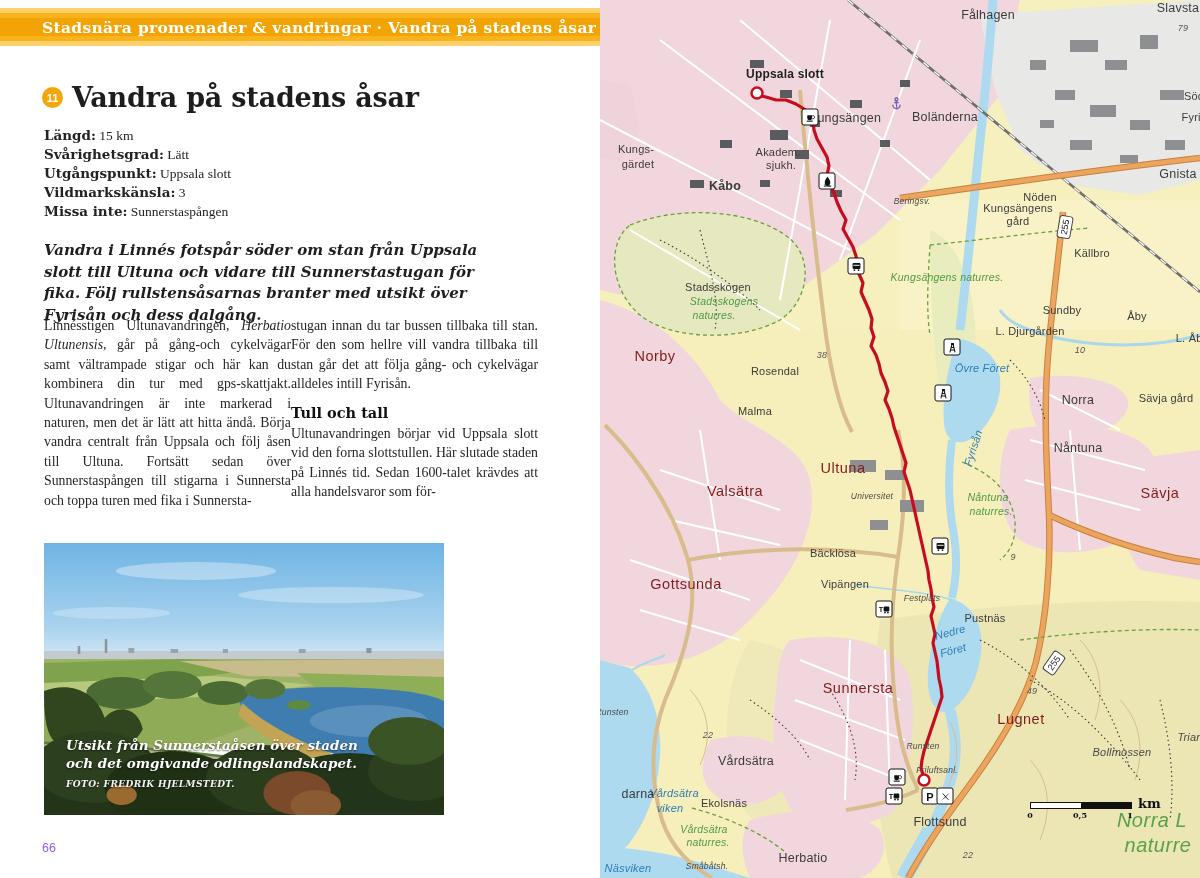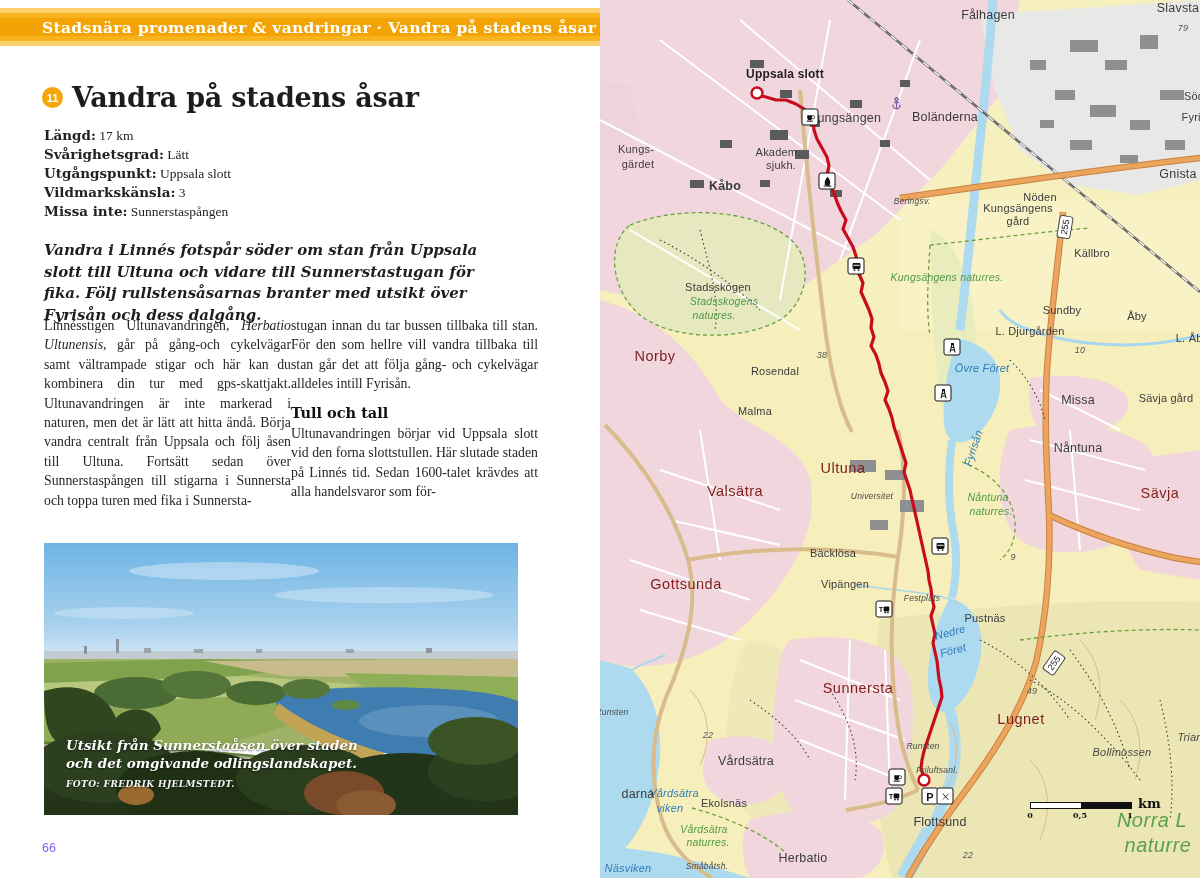--- a/index.html
+++ b/index.html
@@ -25,21 +25,21 @@
   .intro{position:absolute;left:44px;top:240px;width:452px;margin:0;
          font-family:"DejaVu Serif",serif;font-weight:bold;font-style:italic;
          font-size:15px;line-height:21.5px;color:#1e1e1e;}
   .cols{position:absolute;left:44px;top:316px;width:512px;display:flex;}
   .col{width:247px;font-size:13.8px;line-height:19.4px;text-align:justify;color:#262626;}
   .col p{margin:0;}
   .col h3{margin:9px 0 2px 0;font-family:"DejaVu Serif",serif;font-size:14.5px;color:#111;}
   .pageno{position:absolute;left:42px;top:841px;font-family:"Liberation Sans",sans-serif;
           font-size:12.5px;color:#8b5cf6;}
 
-  .photo{position:absolute;left:44px;top:543px;width:474px;height:272px;margin:0;overflow:hidden;}
+  .photo{position:absolute;left:44px;top:543px;width:400px;height:272px;margin:0;overflow:hidden;}
   .photo svg{display:block;width:100%;height:100%;}
   .photo figcaption{position:absolute;left:22px;bottom:22px;color:#fff;
         font-family:"DejaVu Serif",serif;font-style:italic;font-weight:bold;
         font-size:13.5px;line-height:18px;text-shadow:0 1px 2px rgba(0,0,0,.6);}
   .photo .credit{font-size:9px;letter-spacing:.4px;margin-top:3px;opacity:.95;}
 
   
   .map{position:absolute;left:600px;top:0;width:600px;height:878px;overflow:hidden;background:#f6efbe;}
   .map > svg{position:absolute;left:0;top:0;}
   #map-labels,#map-icons{position:absolute;left:0;top:0;width:100%;height:100%;}
@@ -81,21 +81,21 @@
   <div class="band" data-interactable="false">
     <span data-interactable="false">Stadsnära promenader &amp; vandringar · Vandra på stadens åsar</span>
   </div>
 
   <div class="title-row" data-interactable="false">
     <span class="num-circle" data-interactable="false">11</span>
     <h1 data-interactable="false">Vandra på stadens åsar</h1>
   </div>
 
   <div class="facts" id="facts" data-interactable="false">
-      <div class="fact" data-interactable="false"><b>Längd:</b><span> 17 km</span></div>
+      <div class="fact" data-interactable="false"><b>Längd:</b><span> 15 km</span></div>
       <div class="fact" data-interactable="false"><b>Svårighetsgrad:</b><span> Lätt</span></div>
       <div class="fact" data-interactable="false"><b>Utgångspunkt:</b><span> Uppsala slott</span></div>
       <div class="fact" data-interactable="false"><b>Vildmarkskänsla:</b><span> 3</span></div>
       <div class="fact" data-interactable="false"><b>Missa inte:</b><span> Sunnerstaspången</span></div>
     </div>
 
   <p class="intro" data-interactable="false">Vandra i Linnés fotspår söder om stan från Uppsala slott till Ultuna och vidare till Sunnerstastugan för fika. Följ rullstensåsarnas branter med utsikt över Fyrisån och dess dalgång.</p>
 
   <div class="cols" data-interactable="false">
     <div class="col" data-interactable="false"><span data-interactable="false">Linnésstigen Ultunavandringen, </span><i data-interactable="false">Herbatio Ultunensis</i><span data-interactable="false">, går på gång-och cykelvägar samt vältrampade stigar och här kan du kombinera din tur med gps-skattjakt. Ultunavandringen är inte markerad i naturen, men det är lätt att hitta ändå. Börja vandra centralt från Uppsala och följ åsen till Ultuna. Fortsätt sedan över Sunnerstaspången till stigarna i Sunnersta och toppa turen med fika i Sunnersta-</span></div>
@@ -340,21 +340,21 @@
         <span class="ml " data-interactable="false" style="left: 155px; top: 411px;">Malma</span>
         <span class="ml num" data-interactable="false" style="left: 222px; top: 355px;">38</span>
         <span class="ml nature" data-interactable="false" style="left: 347px; top: 277px;">Kungsängens naturres.</span>
         <span class="ml " data-interactable="false" style="left: 492px; top: 253px;">Källbro</span>
         <span class="ml " data-interactable="false" style="left: 462px; top: 310px;">Sundby</span>
         <span class="ml " data-interactable="false" style="left: 430px; top: 331px;">L. Djurgården</span>
         <span class="ml " data-interactable="false" style="left: 537px; top: 316px;">Åby</span>
         <span class="ml " data-interactable="false" style="left: 592px; top: 338px;">L. Åby</span>
         <span class="ml water" data-interactable="false" style="left: 382px; top: 368px;">Övre Föret</span>
         <span class="ml num" data-interactable="false" style="left: 480px; top: 350px;">10</span>
-        <span class="ml med" data-interactable="false" style="left: 478px; top: 400px;">Missa</span>
+        <span class="ml med" data-interactable="false" style="left: 478px; top: 400px;">Norra</span>
         <span class="ml med" data-interactable="false" style="left: 478px; top: 448px;">Nåntuna</span>
         <span class="ml nature" data-interactable="false" style="left: 388px; top: 497px;">Nåntuna</span>
         <span class="ml nature" data-interactable="false" style="left: 391px; top: 511px;">naturres.</span>
         <span class="ml " data-interactable="false" style="left: 566px; top: 398px;">Sävja gård</span>
         <span class="ml lg" data-interactable="false" style="left: 560px; top: 493px;">Sävja</span>
         <span class="ml water" data-interactable="false" style="left: 373px; top: 448px; transform: translate(-50%, -50%) rotate(-72deg);">Fyrisån</span>
         <span class="ml lg" data-interactable="false" style="left: 135px; top: 491px;">Valsätra</span>
         <span class="ml lg" data-interactable="false" style="left: 243px; top: 468px;">Ultuna</span>
         <span class="ml tiny" data-interactable="false" style="left: 272px; top: 496px;">Universitet</span>
         <span class="ml " data-interactable="false" style="left: 233px; top: 553px;">Bäcklösa</span>

